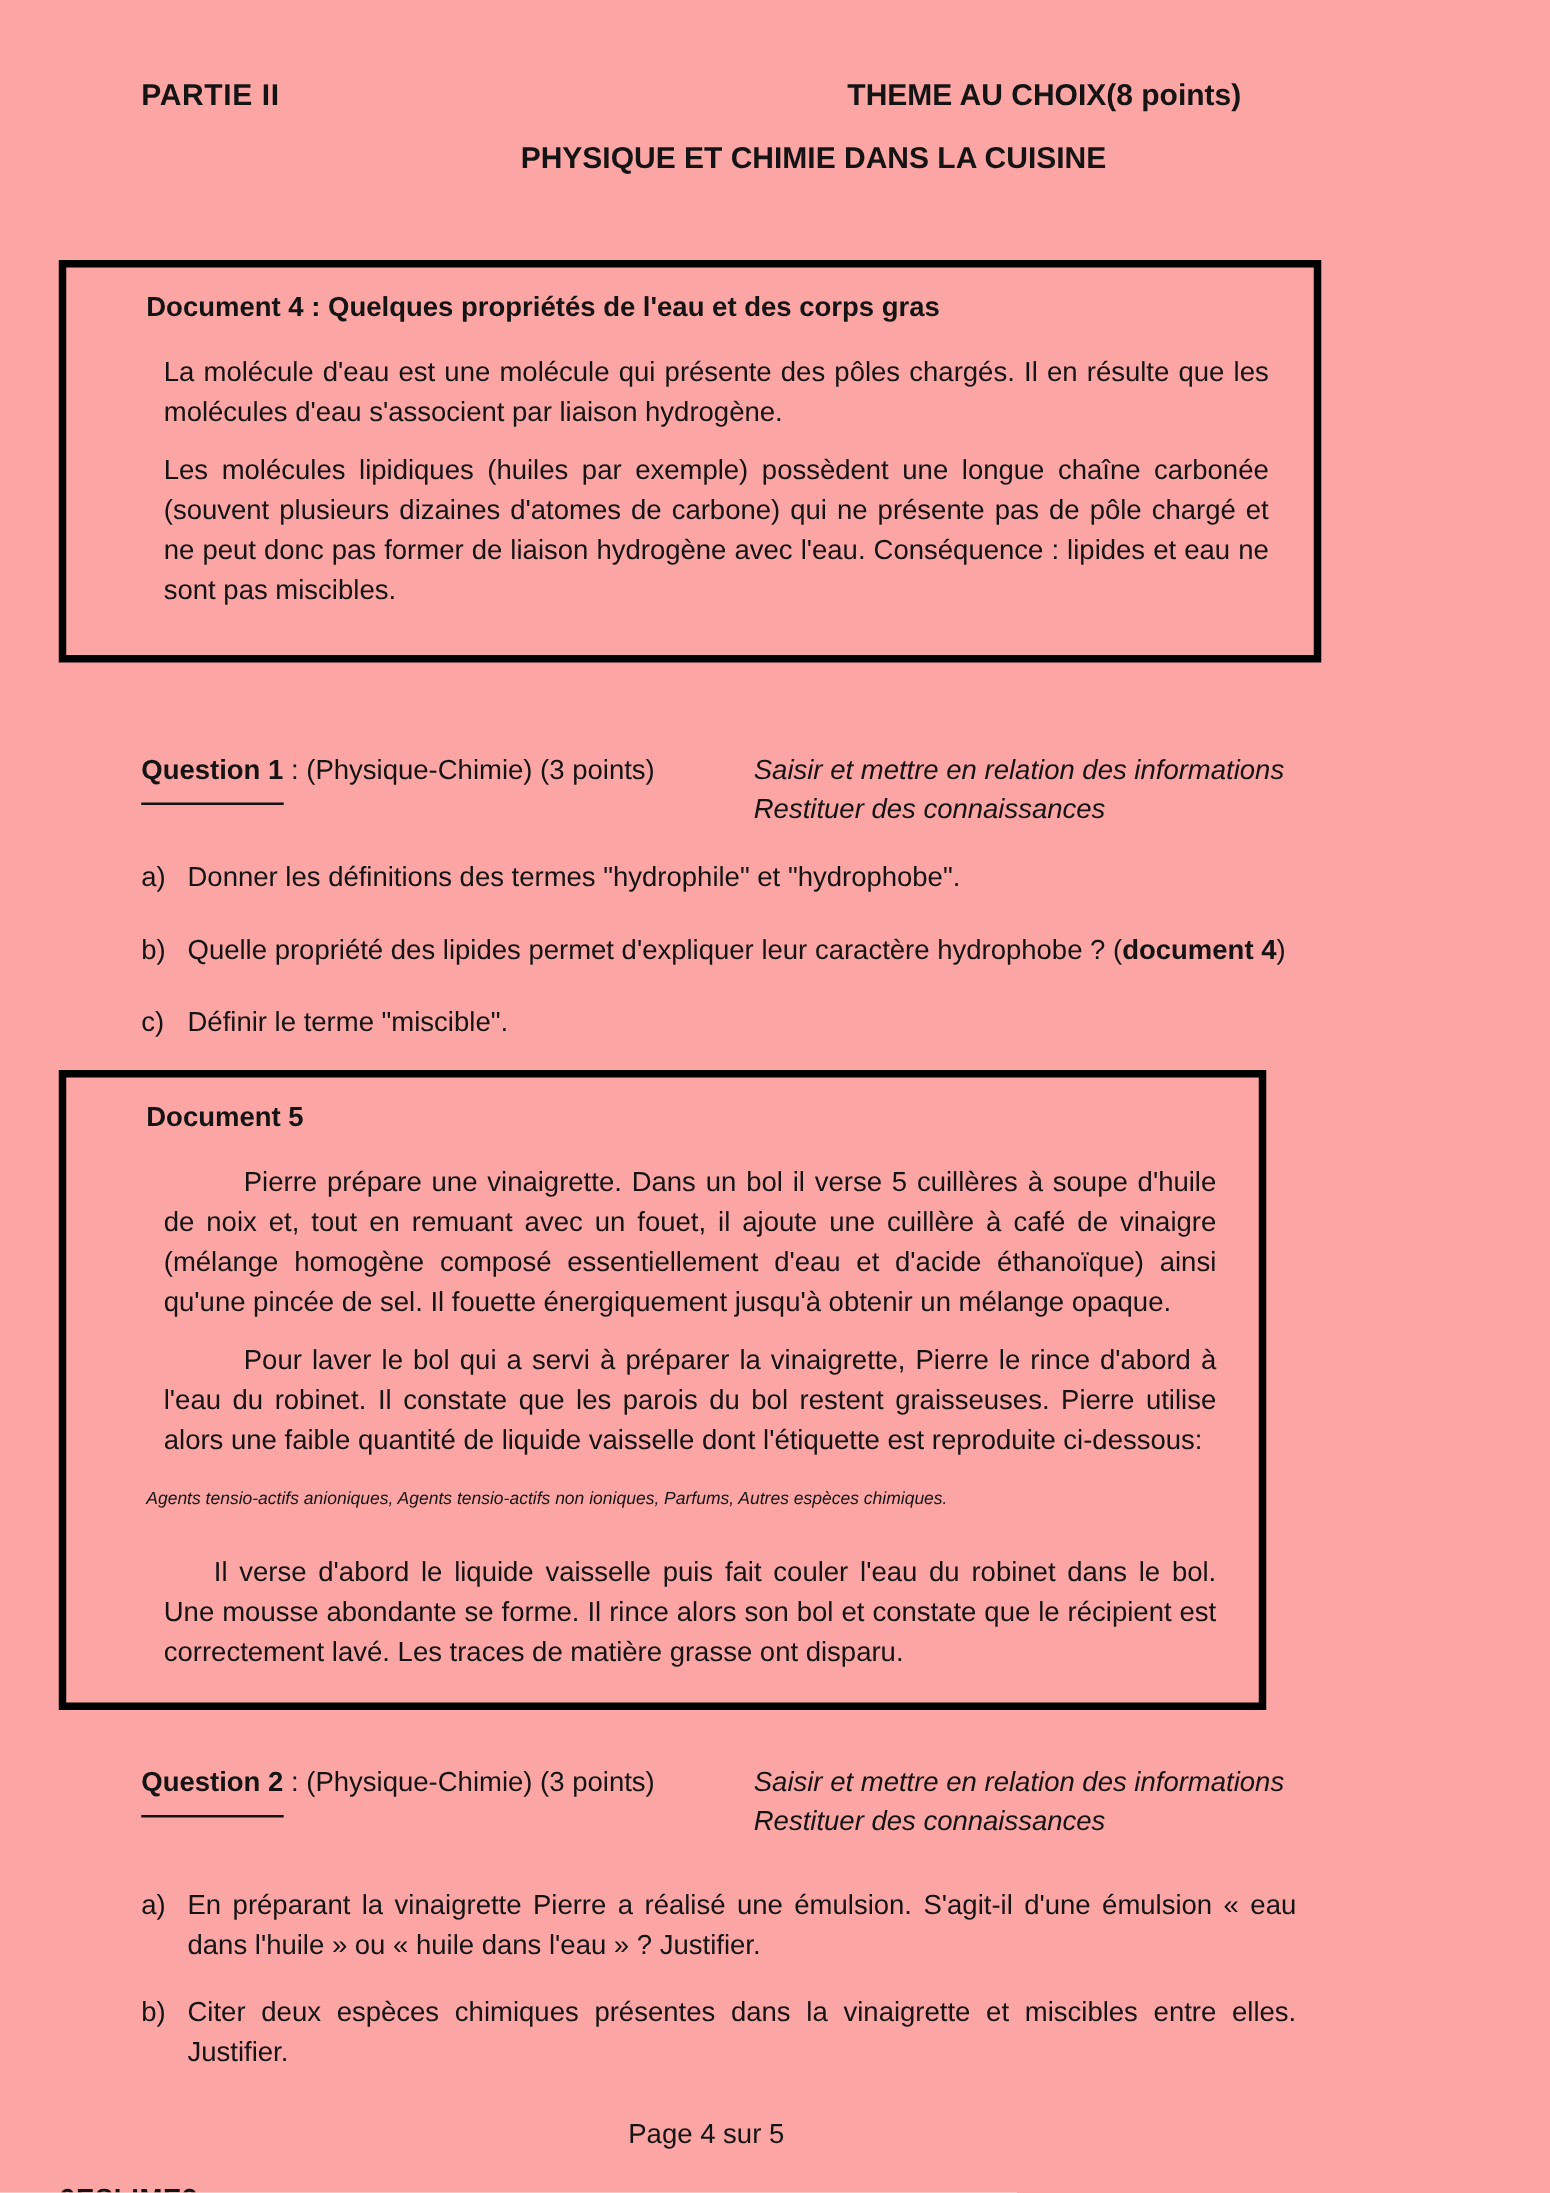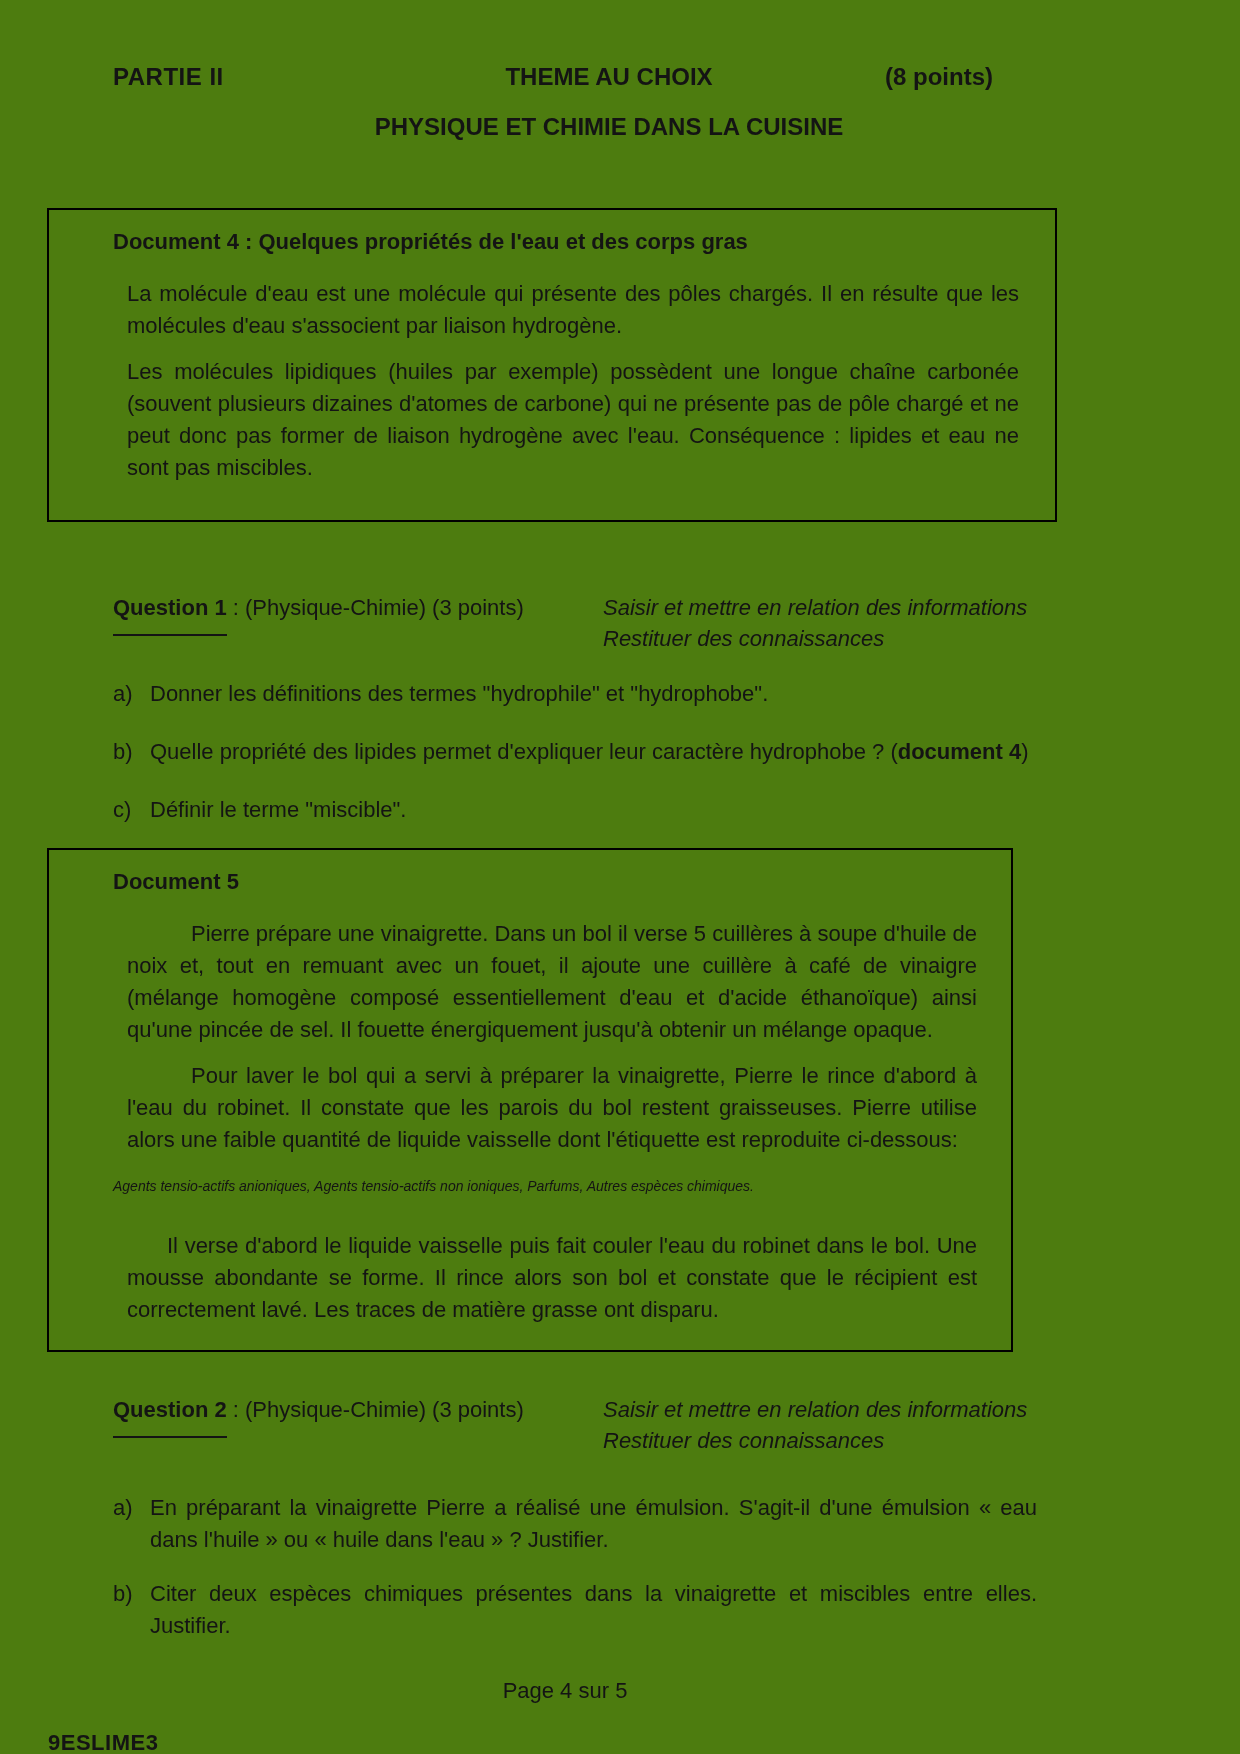--- a/index.html
+++ b/index.html
@@ -6,41 +6,41 @@
   body {
     width: 1240px; height: 1754px;
     background: #ffffff;
     font-family: "Liberation Sans", sans-serif;
     color: #141414;
   }
   .page {
     position: relative;
     width: 1240px; height: 1754px;
     overflow: hidden;
-    background: #4d7c0f;
+    background: #fca5a5;
   }
   
   .header {
     display: flex;
     align-items: flex-start;
     margin: 62px 0 0 113px;
     width: 922px;
     font-weight: bold;
     font-size: 24px;
     line-height: 30px;
   }
   .h-left  { width: 220px; letter-spacing: 0.5px; }
-  .h-center{ flex: 1; text-align: center; }
+  .h-center{ flex: 1; text-align: right; }
   .h-center .line2 { margin-top: 20px; }
   .h-right { width: 150px; white-space: nowrap; }
 
   
   .docbox {
     box-sizing: border-box;
-    border: 2px solid #000000;
+    border: 6px solid #000000;
     margin-left: 47px;
   }
   .docbox.d4 { width: 1010px; margin-top: 66px; padding: 18px 22px 22px 64px; }
   .docbox.d5 { width: 966px; margin-top: 22px; padding: 18px 20px 10px 64px; }
   .doc-title { font-weight: bold; font-size: 22px; line-height: 28px; margin: 0 0 22px 0; }
   .doc-par {
     margin: 14px;
     font-size: 22px;
     line-height: 32px;
     text-align: justify;

